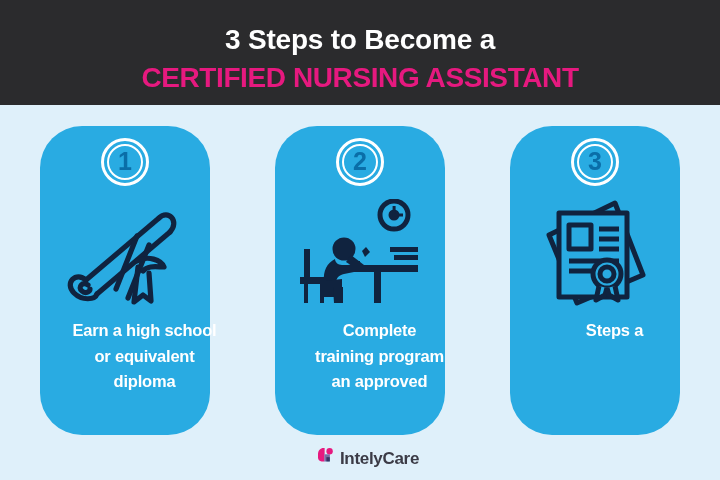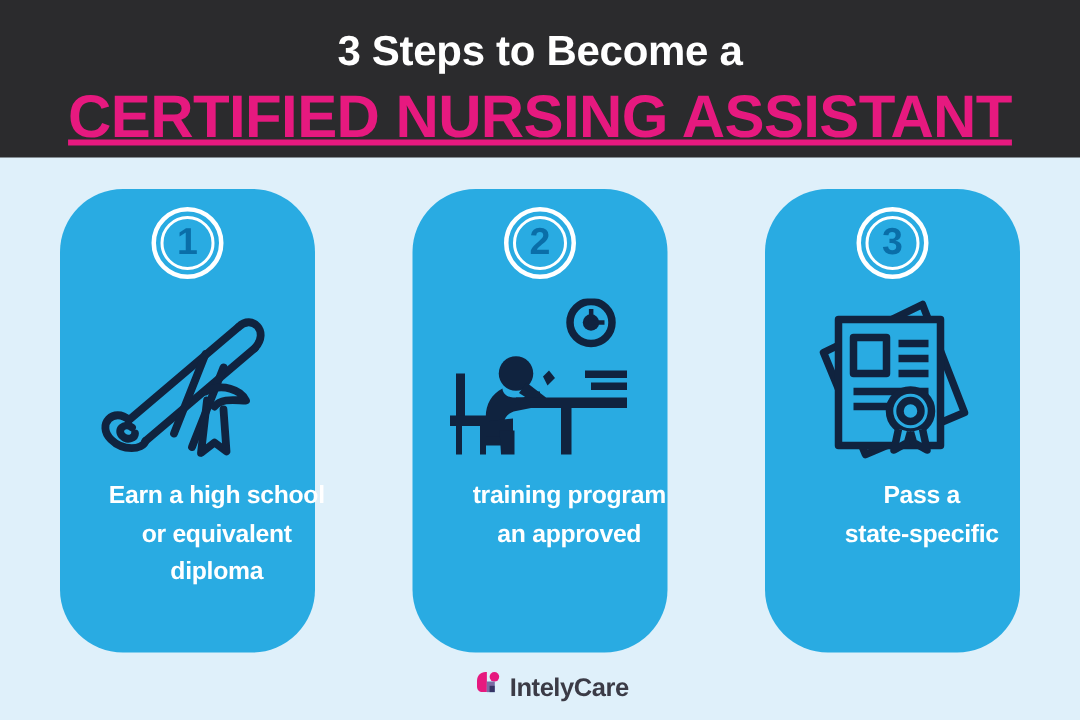--- a/index.html
+++ b/index.html
@@ -38,27 +38,26 @@
     color: #ffffff;
     font-size: 28px;
     font-weight: bold;
     letter-spacing: -0.2px;
     line-height: 1.0;
     margin-bottom: 10px;
     white-space: nowrap;
   }
   .header-line2 {
     color: #e6197f;
-    font-size: 40px;
+    font-size: 28px;
     font-weight: bold;
     letter-spacing: -0.4px;
     line-height: 1.0;
     white-space: nowrap;
     text-transform: uppercase;
-    text-decoration: underline;
   }
 
   
   .cards {
     flex: 1 1 auto;
     display: flex;
     justify-content: center;
     align-items: flex-start;
     gap: 65px;
     padding-top: 21px;
@@ -249,20 +248,21 @@
 
           <rect x="46" y="66" width="74" height="7"></rect>
 
           <rect x="76" y="73" width="7" height="31"></rect>
 
           <rect x="92" y="48" width="28" height="5"></rect>
           <rect x="96" y="56" width="24" height="5"></rect>
         </svg>
       </div>
       <div class="caption">
+        <div class="caption-line">Complete</div>
         <div class="caption-line">training program</div>
         <div class="caption-line">an approved</div>
       </div>
     </div>
 
     <div class="card">
       <div class="badge">
         <span class="badge-num">3</span>
       </div>
       <div class="icon-wrap">
@@ -282,22 +282,21 @@
           <path d="M32 72 L62 72"></path>
 
           <circle cx="70" cy="75" r="14" fill="#29abe2"></circle>
           <circle cx="70" cy="75" r="7"></circle>
 
           <path d="M62 87 L59 101 L68 96 L70 89" fill="#29abe2"></path>
           <path d="M78 87 L81 101 L72 96 L70 89" fill="#29abe2"></path>
         </svg>
       </div>
       <div class="caption">
-        <div class="caption-line">Pass a</div>
-        <div class="caption-line">state-specific</div>
+        <div class="caption-line">Steps a</div>
       </div>
     </div>
 
   </div>
 
   <div class="footer">
     <span class="logo-mark">
       <svg width="17" height="20" viewBox="0 0 17 20">
         <path d="M1 6 C1 2.4 3.4 0 6.6 0 L7.6 0 L7.6 13.4 L4.6 13.4 C2.4 13.4 1 11.8 1 9.6 Z" fill="#e6197f"></path>
         <rect x="7.6" y="6.4" width="5.2" height="7" fill="#1fc2d6"></rect>

